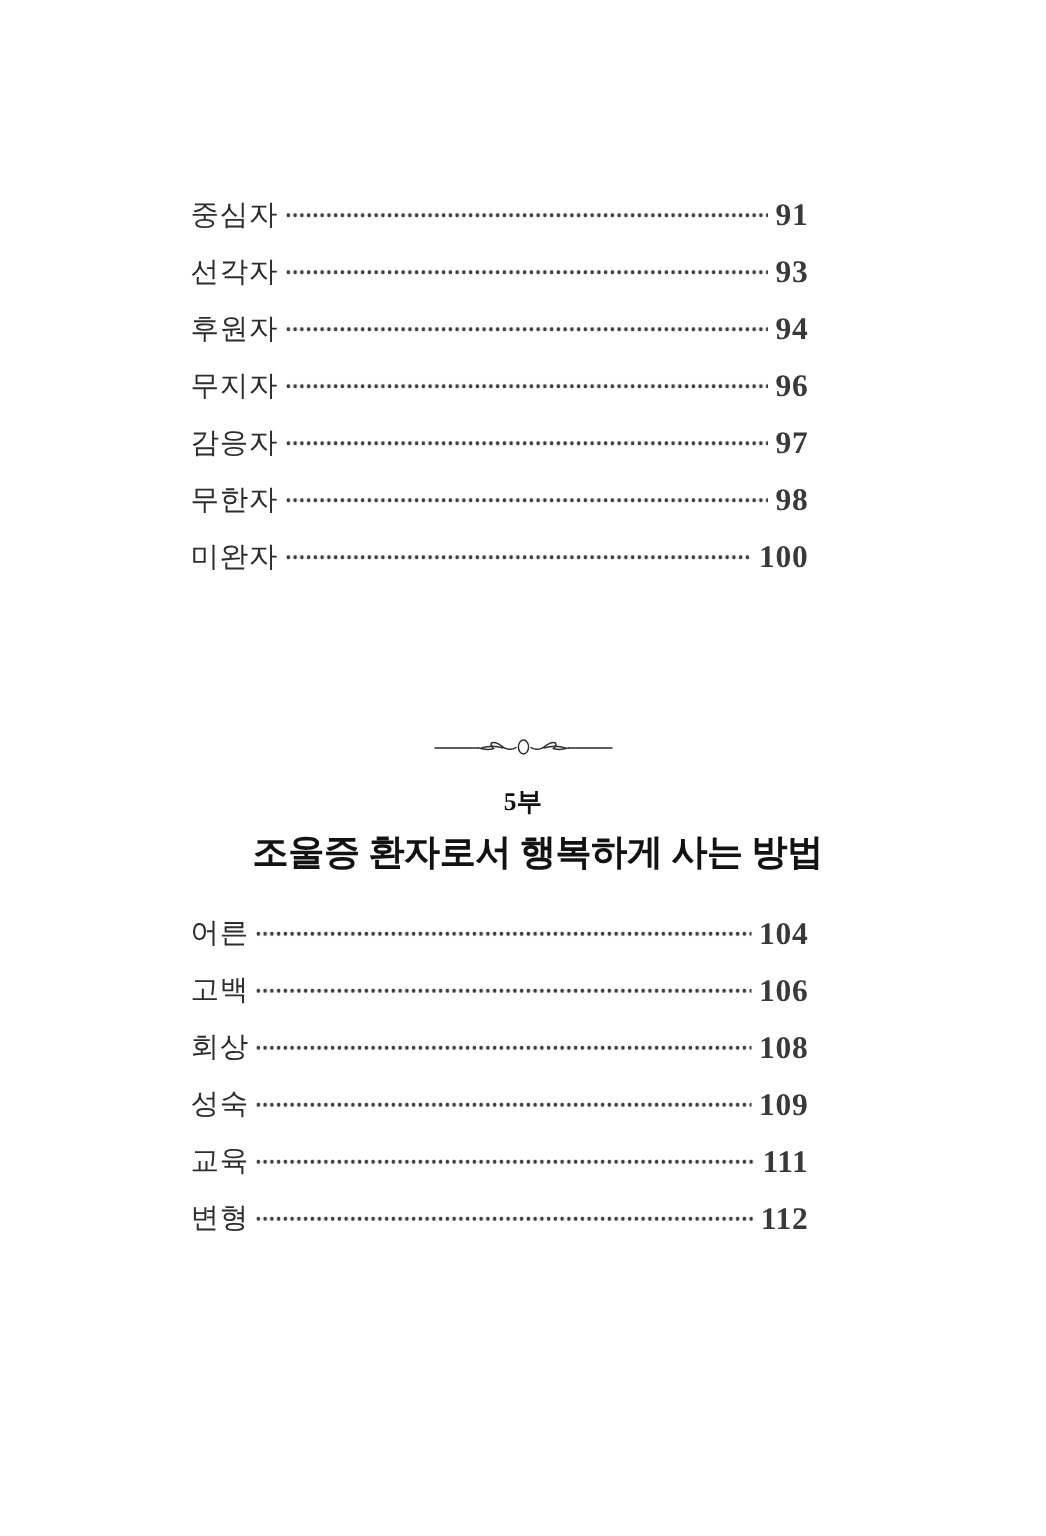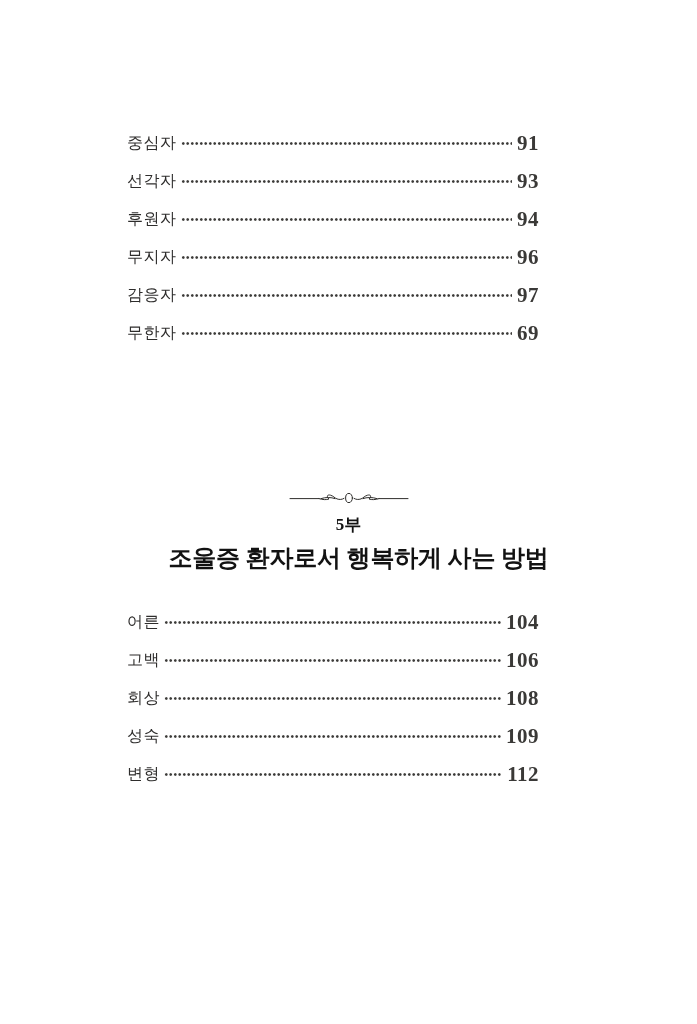--- a/index.html
+++ b/index.html
@@ -23,21 +23,21 @@
     width:412px;
   }
   .toc-1{top:124px;}
   .toc-2{top:603px;}
   .toc-row{
     display:flex;
     align-items:center;
     height:38px;
   }
   .toc-title{
-    font-size:16px;
+    font-size:19px;
     color:var(--ink);
     letter-spacing:0.5px;
     white-space:nowrap;
     font-family:Liberation Mono, monospace;
   }
   .leader{
     flex:1;
     align-self:stretch;
     margin:0 5px 0 4px;
     background-image:radial-gradient(circle,#3c3b39 1px,rgba(0,0,0,0) 1.45px);
@@ -57,21 +57,21 @@
     left:0;
     right:0;
     top:490px;
     text-align:center;
   }
   .ornament{
     display:block;
     margin:0 auto;
   }
   .part-label{
-    margin-top:7px;
+    margin-top:17px;
     font-size:17px;
     font-weight:bold;
     color:var(--heading-ink);
   }
   .part-title{
     margin-top:6px;
     font-size:24px;
     font-weight:bold;
     color:var(--heading-ink);
     letter-spacing:-0.2px;
@@ -105,21 +105,26 @@
       <span class="toc-page-num">96</span>
     </div>
     <div class="toc-row">
       <span class="toc-title">감응자</span>
       <span class="leader"></span>
       <span class="toc-page-num">97</span>
     </div>
     <div class="toc-row">
       <span class="toc-title">무한자</span>
       <span class="leader"></span>
-      <span class="toc-page-num">69</span>
+      <span class="toc-page-num">98</span>
+    </div>
+    <div class="toc-row">
+      <span class="toc-title">미완자</span>
+      <span class="leader"></span>
+      <span class="toc-page-num">100</span>
     </div>
   </div>
 
   <div class="part-header">
     <svg class="ornament" width="126" height="16" viewBox="0 0 126 16" aria-hidden="true">
       <g fill="none" stroke="#2f2e2c" stroke-width="1" stroke-linecap="round">
         <path d="M4 8.6 H33"></path>
         <path d="M33 8.6 C37 9.8 40 10 43 9 C40 6 41.5 4.4 44.5 5.2 C47.5 6 48.5 8 51 8.9 C53.5 9.8 56 9.6 58 8.4"></path>
         <path d="M35 8.6 C40 7 45 7.2 49 8.6"></path>
         <path d="M122 8.6 H93"></path>
@@ -147,19 +152,24 @@
       <span class="toc-title">회상</span>
       <span class="leader"></span>
       <span class="toc-page-num">108</span>
     </div>
     <div class="toc-row">
       <span class="toc-title">성숙</span>
       <span class="leader"></span>
       <span class="toc-page-num">109</span>
     </div>
     <div class="toc-row">
+      <span class="toc-title">교육</span>
+      <span class="leader"></span>
+      <span class="toc-page-num">111</span>
+    </div>
+    <div class="toc-row">
       <span class="toc-title">변형</span>
       <span class="leader"></span>
       <span class="toc-page-num">112</span>
     </div>
   </div>
 
 </div>
 
 </body></html>

